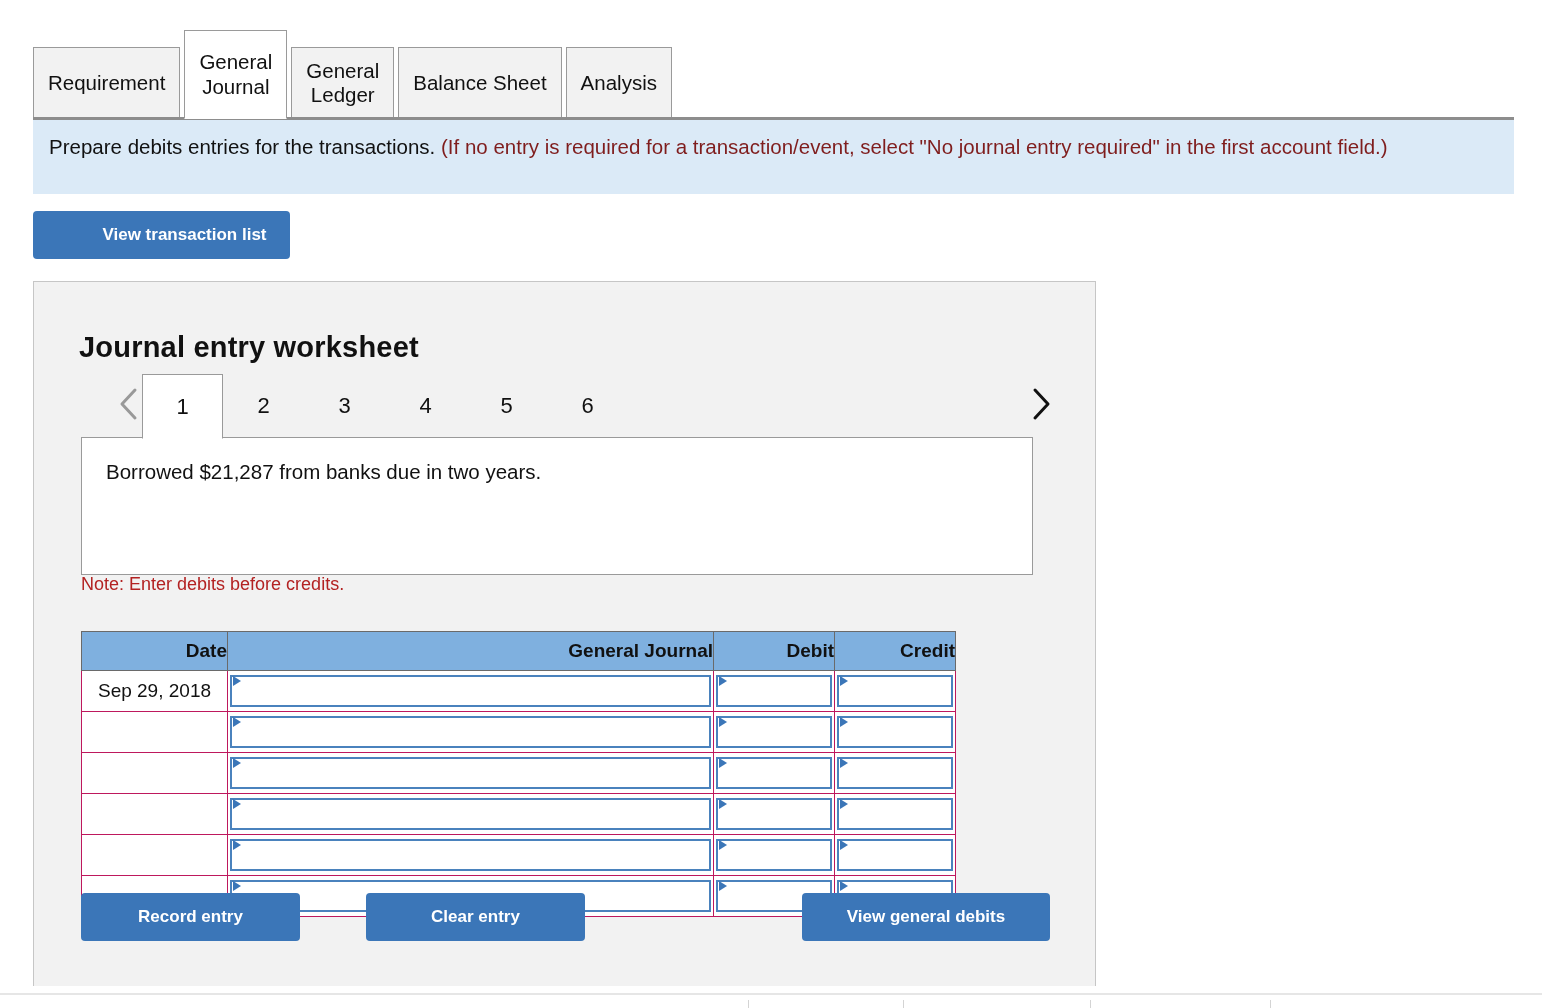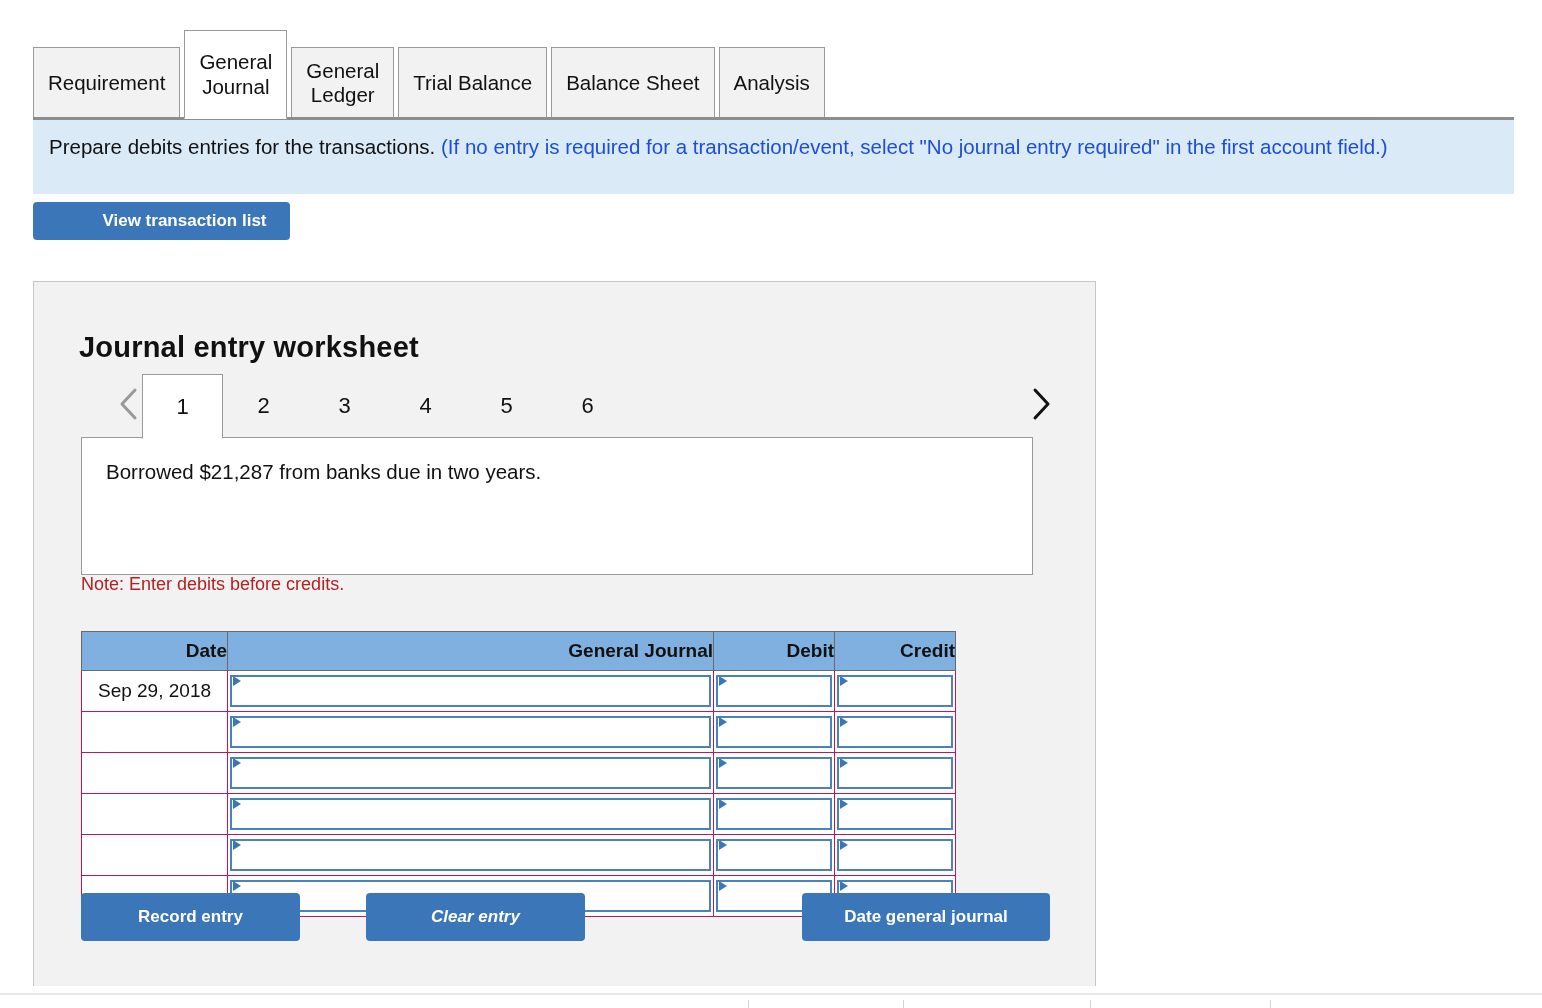--- a/index.html
+++ b/index.html
@@ -70,43 +70,43 @@
     top: 120px;
     width: 1481px;
     height: 74px;
     box-sizing: border-box;
     background: #dbeaf7;
     padding: 14px 16px 0 16px;
     font-size: 20.5px;
     line-height: 1.27;
     color: #111;
   }
-  .banner .hint { color: #1d4ed8; }
+  .banner .hint { color: #7f1d1d; }
 
   
   .btn {
     background: #3b76b8;
     color: #ffffff;
     border: none;
     border-radius: 4px;
     font-family: "Liberation Sans", sans-serif;
     font-weight: bold;
     font-size: 17px;
     cursor: pointer;
     display: inline-flex;
     align-items: center;
     justify-content: center;
     padding: 0;
   }
   #view-transaction-list {
     position: absolute;
     left: 33px;
-    top: 202px;
+    top: 211px;
     width: 257px;
-    height: 38px;
+    height: 48px;
     padding-left: 46px;
   }
 
   
   .panel {
     position: absolute;
     left: 33px;
     top: 281px;
     width: 1063px;
     height: 705px;
@@ -265,21 +265,21 @@
     width: 0;
     height: 0;
     border-top: 5px solid transparent;
     border-bottom: 5px solid transparent;
     border-left: 8px solid #3b76b8;
     pointer-events: none;
   }
 
   
   #record-entry       { position: absolute; left: 47px;  top: 611px; width: 219px; height: 48px; }
-  #clear-entry        { position: absolute; left: 332px; top: 611px; width: 219px; height: 48px; font-style: italic; }
+  #clear-entry        { position: absolute; left: 332px; top: 611px; width: 219px; height: 48px; }
   #view-general-journal { position: absolute; left: 768px; top: 611px; width: 248px; height: 48px; }
 
   
   .bottom-rule {
     position: absolute;
     left: 0;
     top: 993px;
     width: 1542px;
     height: 2px;
     background: #e6e6e6;
@@ -303,21 +303,20 @@
 <body>
 
 <div id="page">
 
   <div class="tabstrip" id="tabstrip">
       <div class="tab">Requirement</div>
       <div class="tab active">General
 Journal</div>
       <div class="tab">General
 Ledger</div>
-      <div class="tab">Trial Balance</div>
       <div class="tab">Balance Sheet</div>
       <div class="tab">Analysis</div>
     </div>
   <div class="tabs-underline"></div>
 
   <div class="banner">
     <span>Prepare debits entries for the transactions. </span><span class="hint">(If no entry is required for a transaction/event, select "No journal entry required" in the first account field.)</span>
   </div>
 
   <button class="btn" id="view-transaction-list">View transaction list</button>
@@ -457,21 +456,21 @@
             <td class="input-cell">
               <input type="text" class="cellinput" style="">
               <span class="dropmark"></span>
             </td>
           </tr>
         </tbody>
     </table>
 
     <button class="btn" id="record-entry">Record entry</button>
     <button class="btn" id="clear-entry">Clear entry</button>
-    <button class="btn" id="view-general-journal">Date general journal</button>
+    <button class="btn" id="view-general-journal">View general debits</button>
   </div>
 
   <div class="bottom-rule"></div>
   <div class="bottom-ticks" id="bottom-ticks">
       <i style="left: 748px;"></i>
       <i style="left: 903px;"></i>
       <i style="left: 1090px;"></i>
       <i style="left: 1270px;"></i>
     </div>
 </div>

